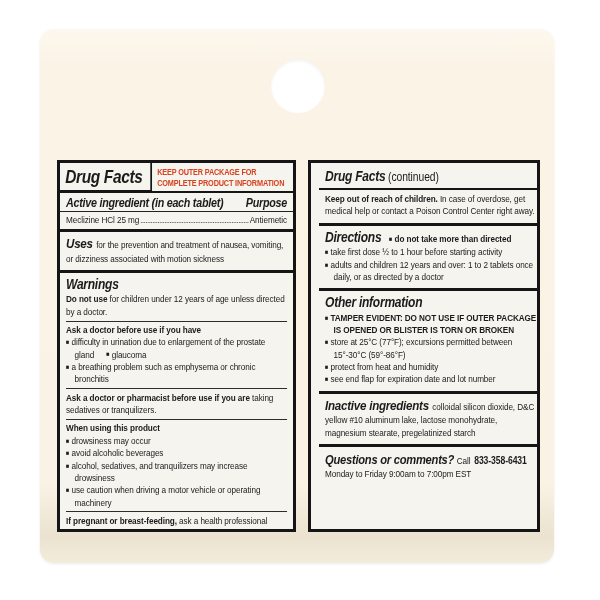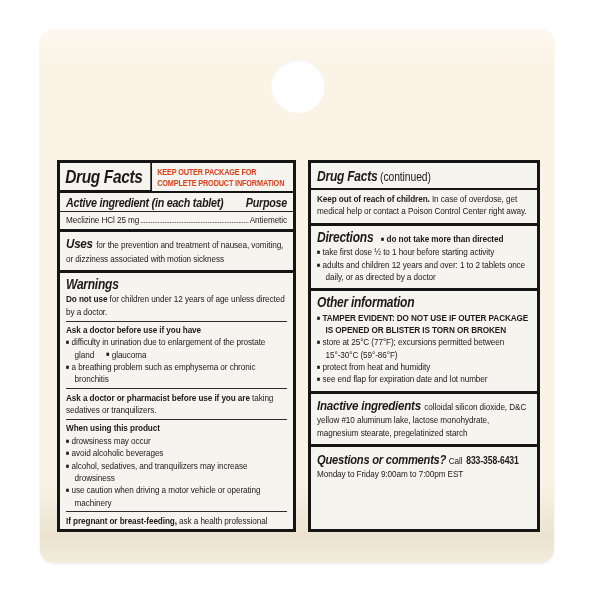--- a/index.html
+++ b/index.html
@@ -19,21 +19,21 @@
     background:#ffffff;box-shadow:inset 0 2px 3px rgba(0,0,0,0.05);
   }
   .label{
     position:absolute;left:17px;top:131px;width:491px;display:flex;gap:12px;
   }
   .panel{
     background:#f5f4ef;border:3px solid #151515;box-sizing:border-box;
     height:372px;overflow:hidden;
   }
   .panel-left{width:239px;}
-  .panel-right{width:232px;}
+  .panel-right{width:232px;padding-left:8px;}
   .inner{
     transform:scaleX(0.86);transform-origin:0 0;
     letter-spacing:-0.1px;
   }
   .panel-left .inner{width:271px;}
   .panel-right .inner{width:263px;}
 
   .p{font-size:9.5px;line-height:1.3;}
   .b{font-weight:bold;}
 

